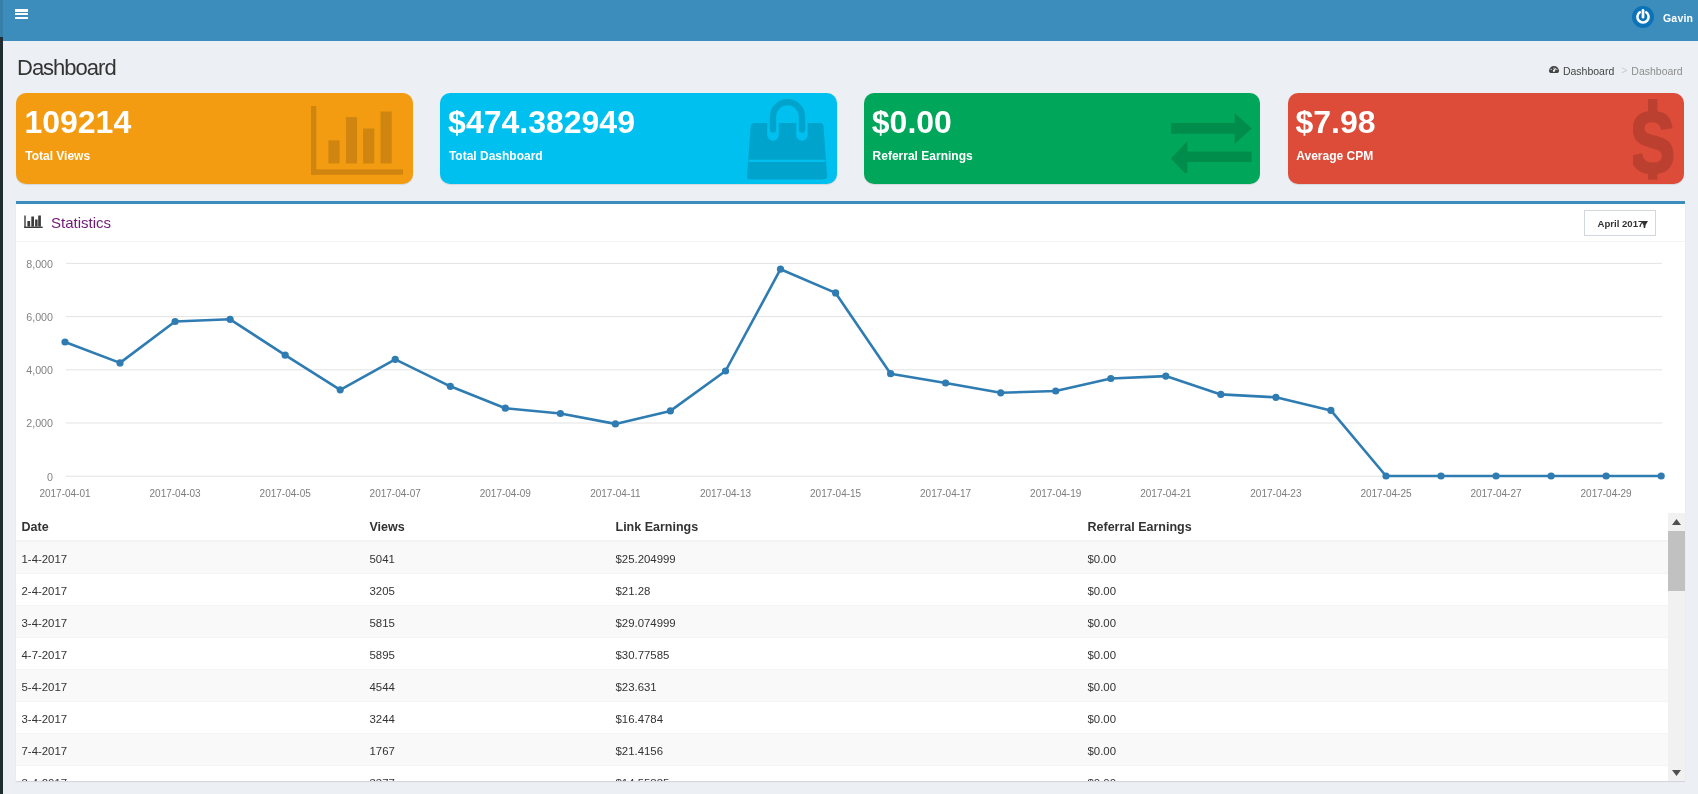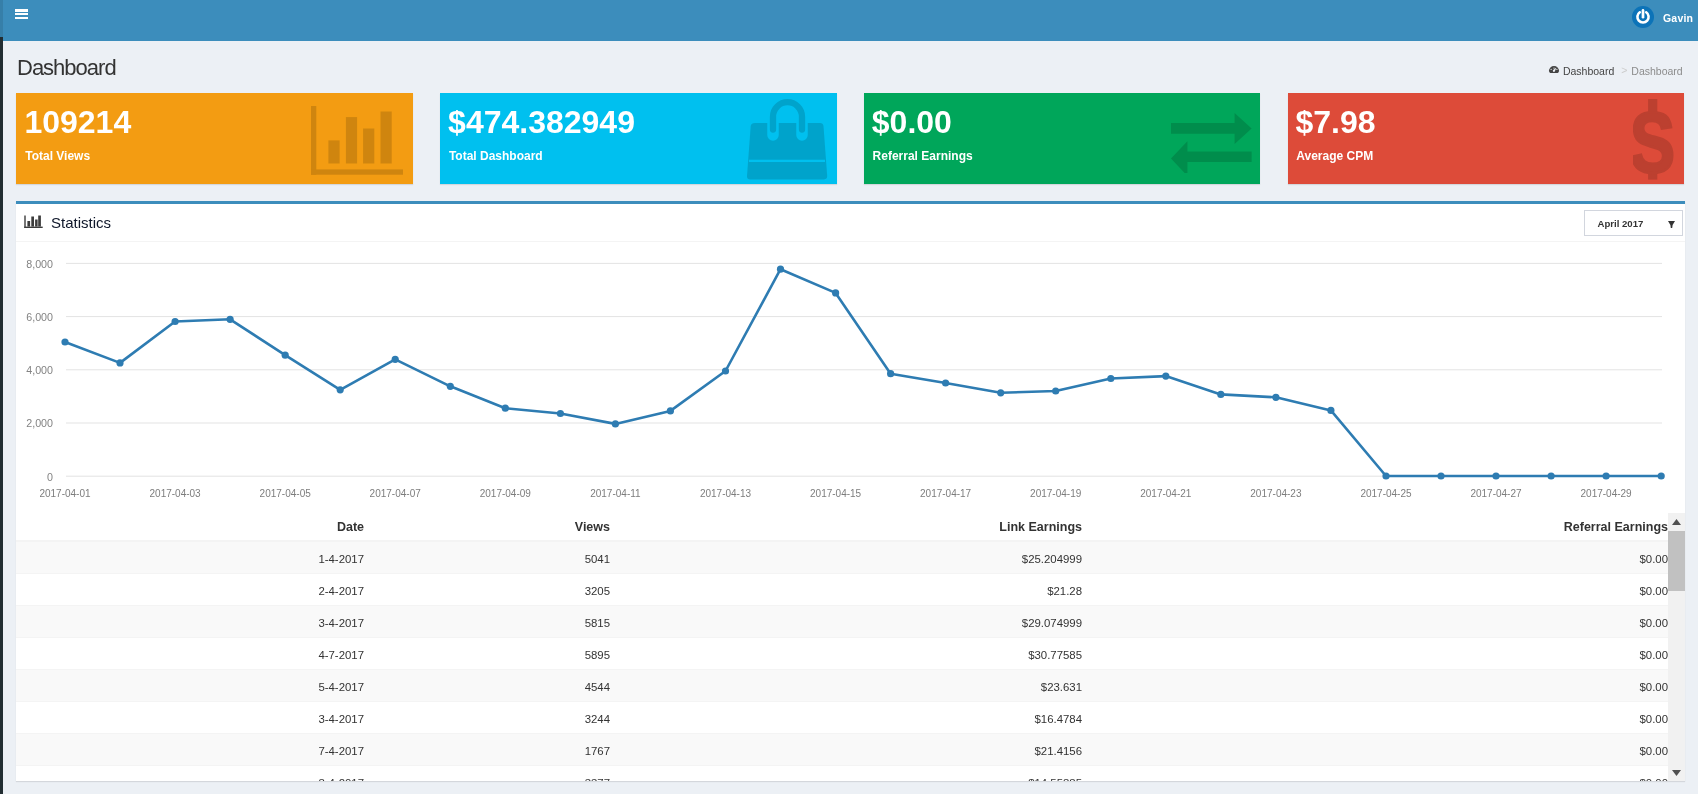--- a/index.html
+++ b/index.html
@@ -15,46 +15,46 @@
 #pwr { left:1632px; top:6px; }
 #uname { left:1663px; top:12.5px; font-size:10.5px; font-weight:bold; color:#fff; line-height:1; letter-spacing:.2px; }
 
 
 #h1 { left:17px; top:56.6px; font-size:22px; letter-spacing:-1px; line-height:1; color:#333; }
 #crumb { left:1548px; top:64.5px; font-size:10.5px; line-height:1; color:#444; }
 #crumb .sep { color:#ccc; padding:0 4px; }
 #crumb .act { color:#8c8c8c; }
 
 
-.sbox { top:92.6px; width:396.5px; height:91px; border-radius:0; color:#fff; box-shadow:0 1px 1px rgba(0,0,0,0.1); }
+.sbox { top:92.6px; width:396.5px; height:91px; border-radius:10px; color:#fff; box-shadow:0 1px 1px rgba(0,0,0,0.1); }
 .sbox h3 { position:absolute; left:8px; top:105.5px; margin-top:-92.6px; font-size:32px; line-height:1; font-weight:bold; white-space:nowrap; }
 .sbox p { position:absolute; left:8.8px; top:149.7px; margin-top:-92.6px; font-size:12px; font-weight:bold; line-height:1; }
 .sbox svg { position:absolute; }
 
 
 #panel { left:16px; top:201px; width:1668.6px; height:580px; background:#fff; border-top:3px solid #3c8dbc; box-shadow:0 1px 1px rgba(0,0,0,0.1); }
 #panel-hdr-border { left:16px; top:240.6px; width:1668.6px; height:1px; background:#f4f4f4; }
-#ptitle { left:51px; top:214.5px; font-size:15px; line-height:1; color:#0f172a; }
-#select { left:1584px; top:210px; width:99px; height:26px; background:#fff; border:1px solid #d2d6de; }
+#ptitle { left:51px; top:214.5px; font-size:15px; line-height:1; color:#701a75; }
+#select { left:1584px; top:210px; width:72px; height:26px; background:#fff; border:1px solid #d2d6de; }
 #select span { position:absolute; left:12.5px; top:8px; font-size:9.6px; font-weight:bold; line-height:1; color:#333; }
 
 
 #chart { left:16px; top:241px; }
 #chart .grid line { stroke:#e3e3e3; stroke-width:1; }
 #chart text { font-family:"Liberation Sans", sans-serif; font-size:10.7px; fill:#838383; }
 #chart .xl text { font-size:10px; fill:#7d7d7d; }
 #chart polyline { fill:none; stroke:#2e7cb2; stroke-width:2.6; stroke-linejoin:round; stroke-linecap:round; }
 #chart circle { fill:#2e7cb2; }
 
 
 #tblwrap { left:16px; top:513px; width:1652px; height:268px; overflow:hidden; background:#fff; }
 table { border-collapse:collapse; table-layout:fixed; width:1652px; font-size:11.4px; color:#333; }
 col.c1 { width:348px; } col.c2 { width:246px; } col.c3 { width:472px; }
-th { text-align:right; font-size:12.5px; height:28px; padding:0 0 0 5.5px; border-bottom:2px solid #f4f4f4; }
-td { height:32px; padding:4px 0 0 5.5px; border-top:1px solid #f4f4f4;text-align:right; }
+th { text-align:left; font-size:12.5px; height:28px; padding:0 0 0 5.5px; border-bottom:2px solid #f4f4f4; }
+td { height:32px; padding:4px 0 0 5.5px; border-top:1px solid #f4f4f4; }
 tbody tr:nth-child(odd) { background:#f9f9f9; }
 
 
 #sbar { left:1668px; top:513px; width:17px; height:268px; background:#f1f1f1; }
 #sbar .thumb { position:absolute; left:0; top:17.5px; width:17px; height:60px; background:#c1c1c1; }
 #sbar svg { position:absolute; left:0; }
 </style>
 </head>
 <body>
 <div id="navbar" class="abs"></div>

